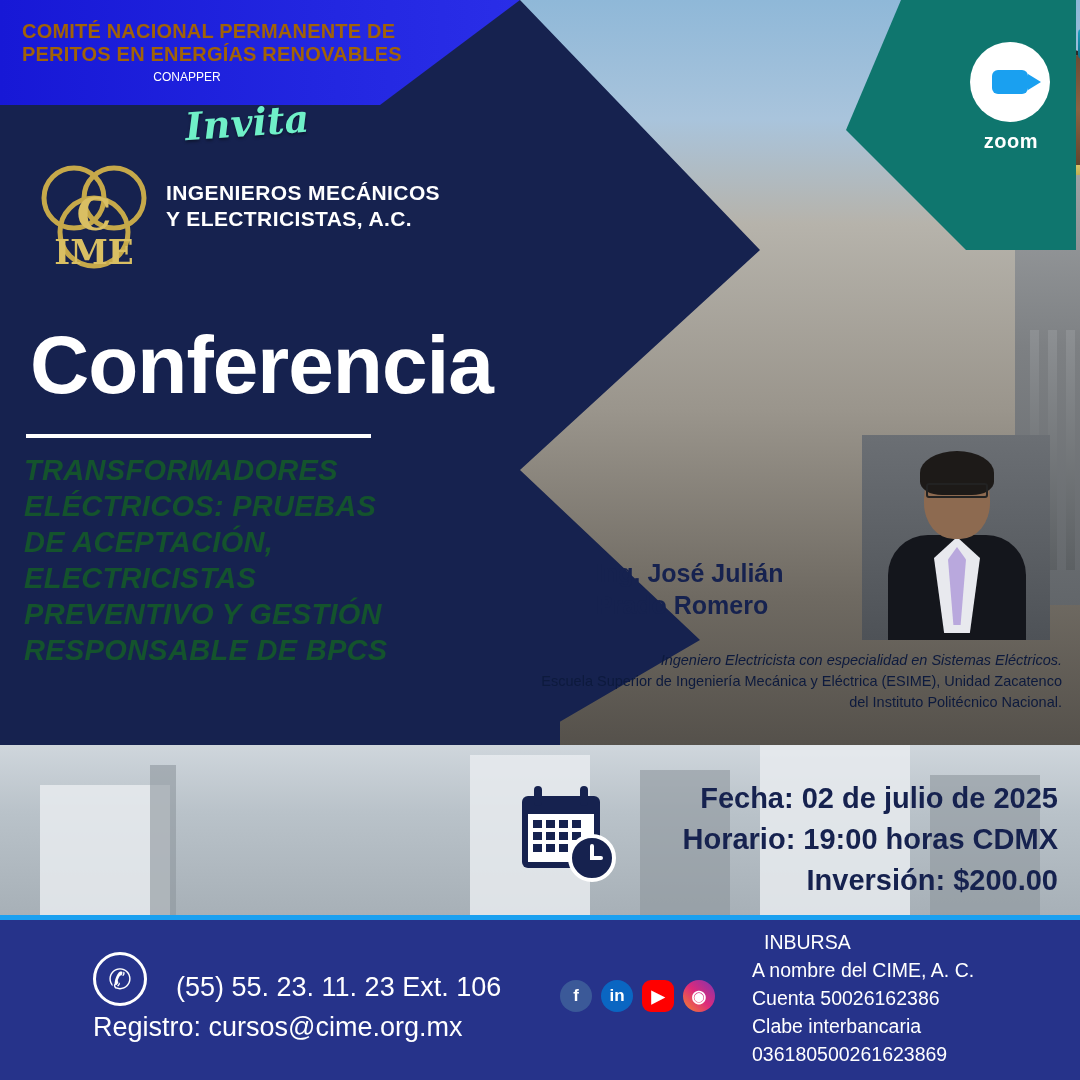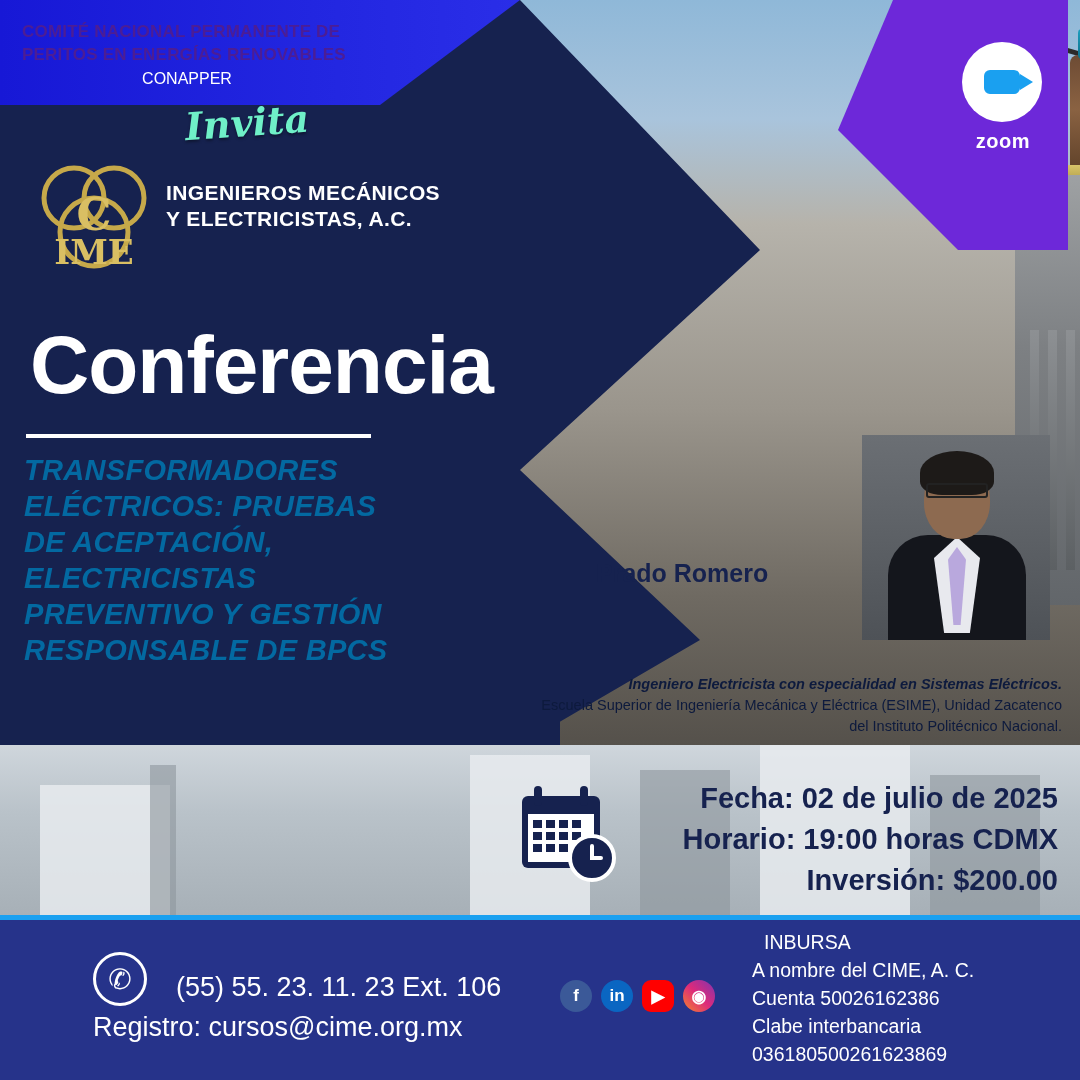--- a/index.html
+++ b/index.html
@@ -74,32 +74,32 @@
   }
 
   
   .header-bar {
     position: absolute; left: 0; top: 0; width: 520px; height: 105px;
     background: linear-gradient(90deg,#1718d6 0%, #2226e0 60%, #2a2ee8 100%);
     clip-path: polygon(0 0, 520px 0, 380px 105px, 0 105px);
   }
   .header-text {
     position: absolute; left: 22px; top: 20px; width: 420px;
-    color: #4c1d95; font-weight: bold; font-size: 17px; line-height: 23px;
+    color: #a16207; font-weight: bold; font-size: 20px; line-height: 23px;
     letter-spacing: .2px;
   }
   .header-sub {
     position: absolute; left: 22px; top: 70px; width: 420px;
-    color: #ffffff; font-size: 16px; text-align: center; padding-right: 90px;
+    color: #ffffff; font-size: 12px; text-align: center; padding-right: 90px;
   }
 
   
   .zoom-wedge {
-    position: absolute; right: 12px; top: 0; width: 230px; height: 250px;
-    background: #6d28d9;
+    position: absolute; right: 4px; top: 0; width: 230px; height: 250px;
+    background: #0f766e;
     clip-path: polygon(55px 0, 230px 0, 230px 250px, 120px 250px, 0 130px);
   }
   .zoom-circle {
     position: absolute; right: 26px; top: 42px; width: 80px; height: 80px;
     border-radius: 50%; background: #ffffff;
     display: flex; align-items: center; justify-content: center;
   }
   .zoom-cam {
     width: 36px; height: 24px; background: #1aa0f0; border-radius: 6px; position: relative;
   }
@@ -134,21 +134,21 @@
   
   .conferencia {
     position: absolute; left: 30px; top: 318px;
     color: #ffffff; font-size: 82px; font-weight: bold; letter-spacing: -1px;
   }
   .rule {
     position: absolute; left: 26px; top: 434px; width: 345px; height: 4px; background: #ffffff;
   }
   .subject {
     position: absolute; left: 24px; top: 452px; width: 470px;
-    color: #0369a1; font-size: 29px; font-weight: bold; font-style: italic;
+    color: #14532d; font-size: 29px; font-weight: bold; font-style: italic;
     line-height: 36px; letter-spacing: .3px;
   }
 
   
   .speaker-photo {
     position: absolute; left: 862px; top: 435px; width: 188px; height: 205px;
     background: linear-gradient(180deg,#6b6f74 0%, #4e5257 100%);
     overflow: hidden;
   }
   .sp-head {
@@ -176,21 +176,21 @@
     background: #b9a8dd; clip-path: polygon(50% 0, 100% 16%, 70% 100%, 30% 100%, 0 16%);
   }
   .speaker-name {
     position: absolute; left: 596px; top: 557px; width: 250px;
     color: #16224f; font-size: 25px; font-weight: bold; line-height: 32px;
   }
   .speaker-role {
     position: absolute; left: 470px; top: 650px; width: 592px;
     color: #0d1a3d; font-size: 14.5px; line-height: 21px; text-align: right;
   }
-  .speaker-role .bold-it { font-weight: bold; font-style: italic; margin-top: 24px; }
+  .speaker-role .bold-it { font-weight: normal; font-style: italic; }
 
   
   .details {
     position: absolute; right: 22px; top: 778px; width: 620px;
     text-align: right; color: #16224f; font-weight: bold; font-size: 29px; line-height: 41px;
   }
   .cal-icon { position: absolute; left: 516px; top: 782px; width: 108px; height: 104px; }
 
   
   .bottom-band {
@@ -301,20 +301,21 @@
 
   <div class="speaker-photo">
     <div class="sp-body"></div>
     <div class="sp-shirt"></div>
     <div class="sp-tie"></div>
     <div class="sp-head"></div>
     <div class="sp-hair"></div>
     <div class="sp-glass"></div>
   </div>
   <div class="speaker-name">
+    <div>Ing. José Julián</div>
     <div>Prado Romero</div>
   </div>
   <div class="speaker-role">
     <div class="bold-it">Ingeniero Electricista con especialidad en Sistemas Eléctricos.</div>
     <div>Escuela Superior de Ingeniería Mecánica y Eléctrica (ESIME), Unidad Zacatenco</div>
     <div>del Instituto Politécnico Nacional.</div>
   </div>
 
   <div class="cal-icon">
     <svg width="108" height="104" viewBox="0 0 108 104">

